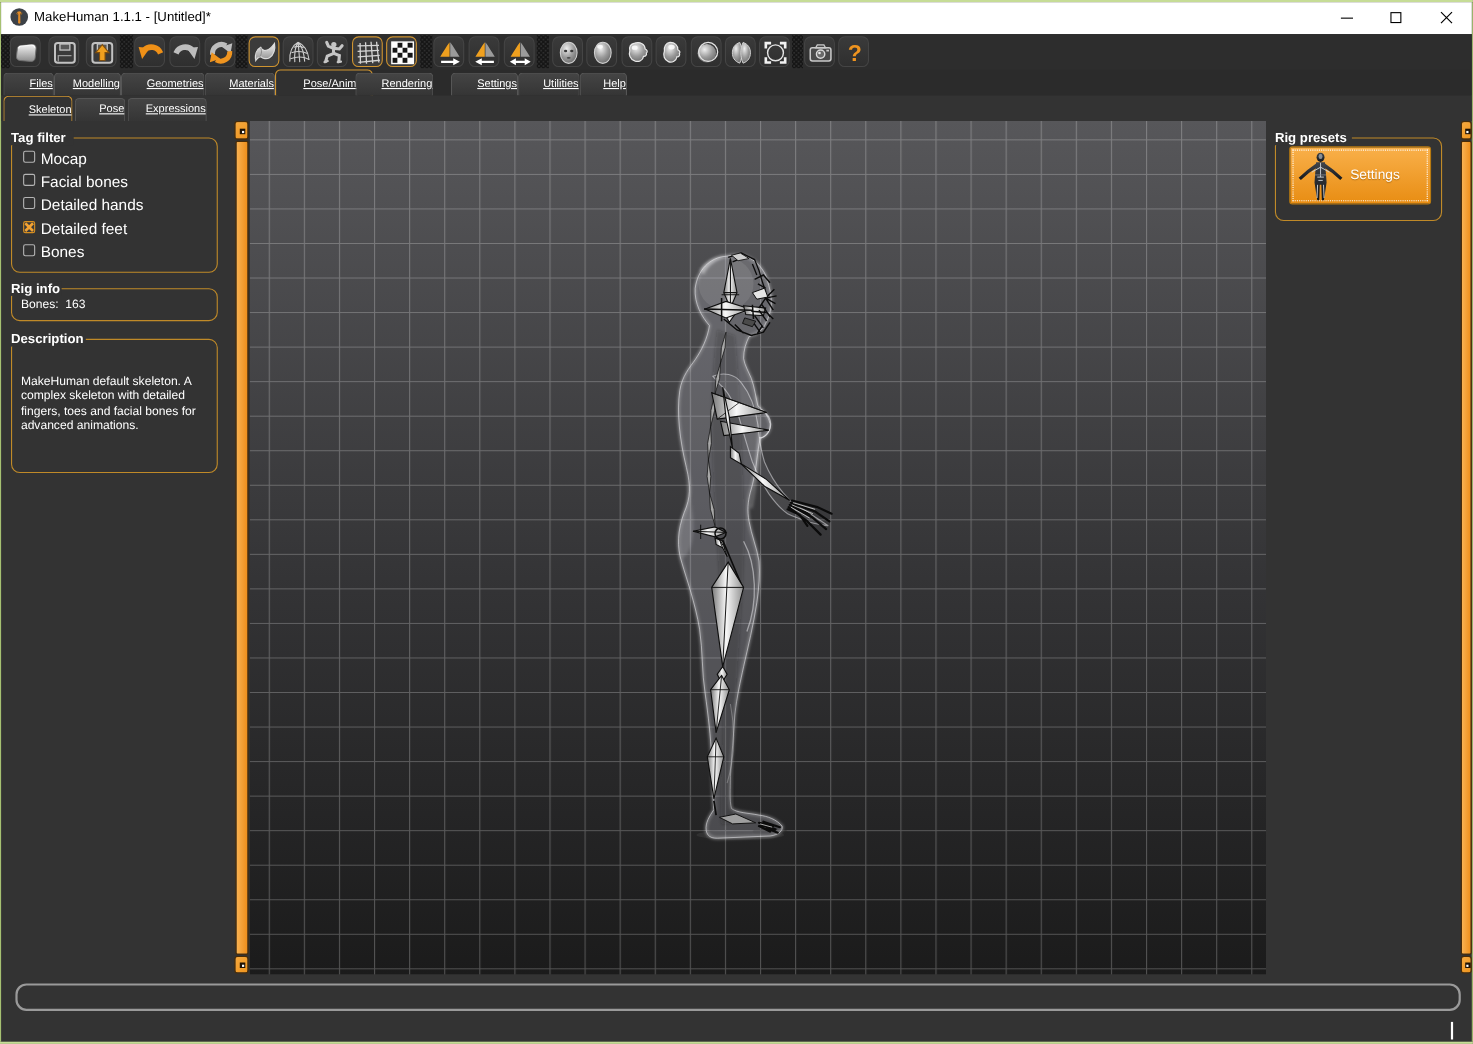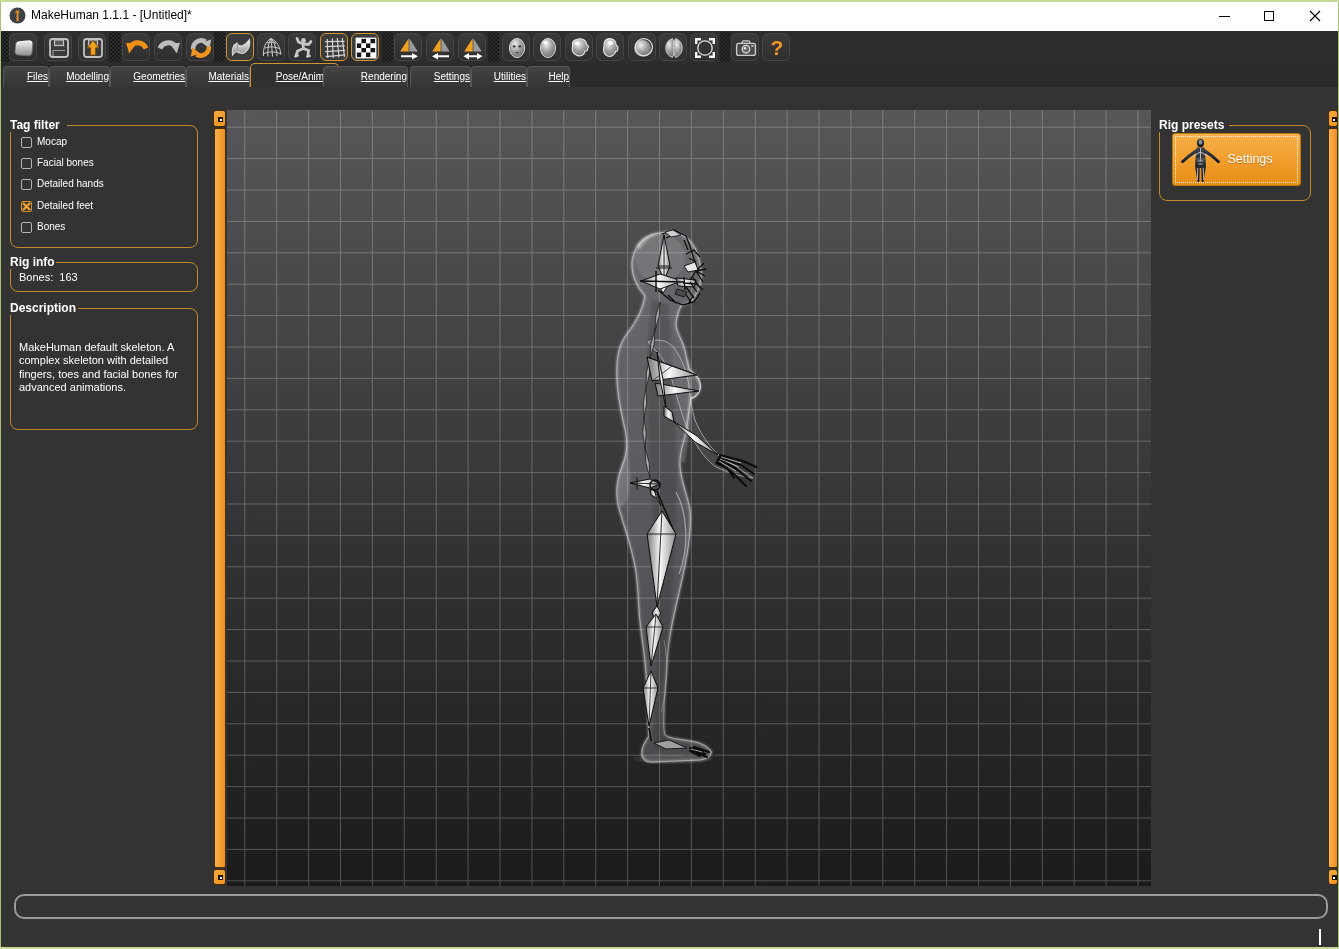--- a/index.html
+++ b/index.html
@@ -22,21 +22,21 @@
 #tabrow1{left:1px;top:63px;width:1337px;height:24px;background:#2b2b2b;}
 #tabrow2{left:1px;top:87px;width:1337px;height:23px;background:#333;}
 .tab{top:3px;height:21px;border:1px solid #565656;border-bottom:none;border-radius:4px 4px 0 0;background:linear-gradient(#444444,#353535);color:#fff;font-size:10px;text-align:right;line-height:20px;text-decoration:underline;}
 .tab.sel{top:0;height:24px;border:1px solid #cf9430;border-bottom:none;border-radius:5px 5px 0 0;background:#303030;line-height:25px;}
 #tabrow2 .tab{top:2px;}
 #tabrow2 .tab.sel{top:0;height:23px;background:#333;}
 
 .group{border:1px solid #c08a28;border-radius:8px;}
 .legend{background:#333;color:#fff;font-size:12px;font-weight:bold;padding-right:5px;white-space:nowrap;}
 .cb{width:11px;height:11px;border:1px solid #b4b4b4;border-radius:2px;background:#333;}
-.cblabel{font-size:10px;color:#fff;}
+.cblabel{font-size:14px;color:#fff;}
 
 .obar{background:linear-gradient(90deg,#f9b252,#ee8e1a);border:1px solid #4a2d08;border-radius:2px;}
 .ohandle{background:linear-gradient(135deg,#f6a93e,#ef951f);border:1px solid #4a2d08;border-radius:3px;}
 .odot{width:5px;height:5px;background:#1d1206;}
 .odot i{position:absolute;left:1.5px;top:1.5px;width:2px;height:2px;background:#fff;}
 
 #pbar{left:14px;top:894px;width:1314px;height:25px;border:2px solid #9a9a9a;border-radius:10px;background:#333;}
 #caret{left:1319px;top:929px;width:1.5px;height:16px;background:#fff;}
 </style></head><body>
 <div id="win">
@@ -292,24 +292,29 @@
       <svg width="26" height="26" viewBox="0 0 26 26">
         <text x="13" y="20" font-family="Liberation Sans,sans-serif" font-size="21" font-weight="bold" fill="#ef941f" text-anchor="middle">?</text>
       </svg>
     </div>
 <div id="tabrow1" class="abs">
 <div class="abs tab" style="left:2px;width:46px">Files</div>
 <div class="abs tab" style="left:48px;width:61px">Modelling</div>
 <div class="abs tab" style="left:109px;width:76px">Geometries</div>
 <div class="abs tab" style="left:185px;width:64px">Materials</div>
 <div class="abs tab sel" style="left:249px;width:89px">Pose/Animate</div>
-<div class="abs tab" style="left:322px;width:85px">Rendering</div>
+<div class="abs tab" style="left:322px;width:71px">Rendering</div>
 <div class="abs tab" style="left:409px;width:61px">Settings</div>
 <div class="abs tab" style="left:470px;width:56px">Utilities</div>
 <div class="abs tab" style="left:526px;width:43px">Help</div>
+</div>
+<div id="tabrow2" class="abs">
+<div class="abs tab sel" style="left:2px;width:63px">Skeleton</div>
+<div class="abs tab" style="left:67px;width:46px">Pose</div>
+<div class="abs tab" style="left:115px;width:72px">Expressions</div>
 </div>
 <div class="abs group" style="left:10px;top:125px;width:188px;height:123px"></div>
 <div class="abs legend" style="left:10px;top:119px;width:57px;height:13px;line-height:13px">Tag filter</div>
 <div class="abs cb" style="left:21px;top:137px"></div>
 <div class="abs cblabel" style="left:37px;top:136px">Mocap</div>
 <div class="abs cb" style="left:21px;top:158px"></div>
 <div class="abs cblabel" style="left:37px;top:157px">Facial bones</div>
 <div class="abs cb" style="left:21px;top:179px"></div>
 <div class="abs cblabel" style="left:37px;top:178px">Detailed hands</div>
 <div class="abs" style="left:21px;top:201px;width:11px;height:11px;border:1px solid #d88f1f;border-radius:2px;background:#3a3a3a">

